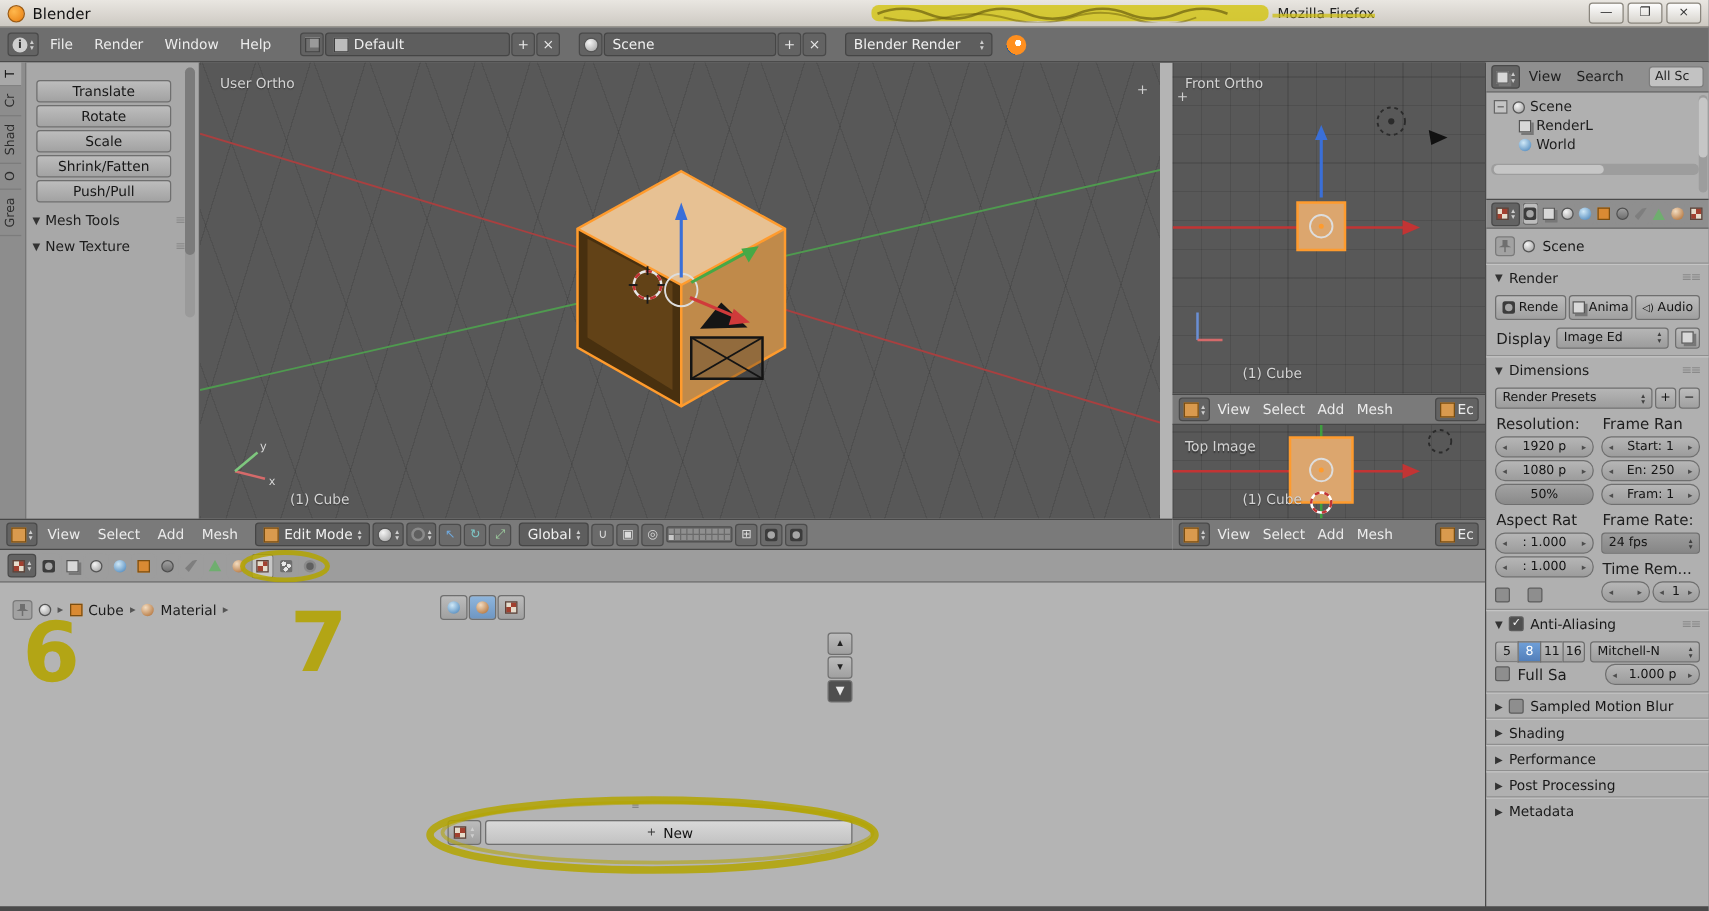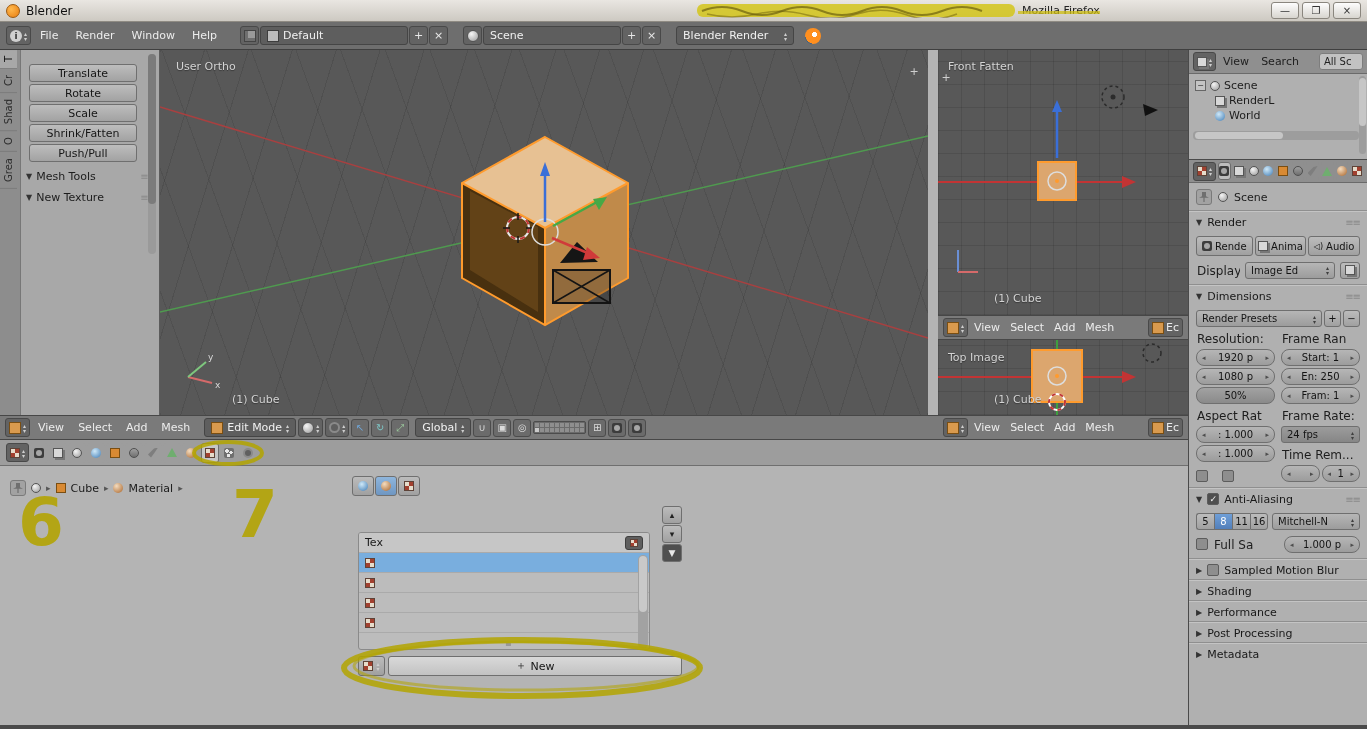--- a/index.html
+++ b/index.html
@@ -370,21 +370,21 @@
       <circle cx="119" cy="131" r="9" fill="none" stroke="#dddddd" stroke-width="1.5"></circle>
       <circle cx="119" cy="131" r="2" fill="#ff9b2d"></circle>
       <circle cx="175" cy="47" r="11" fill="none" stroke="#2b2b2b" stroke-width="1.5" stroke-dasharray="3 3"></circle>
       <circle cx="175" cy="47" r="2.5" fill="#2b2b2b"></circle>
       <polygon points="205,54 220,60 207,66" fill="#111111"></polygon>
       <g>
         <line x1="20" y1="222" x2="20" y2="200" stroke="#6a8fd5" stroke-width="2"></line>
         <line x1="20" y1="222" x2="40" y2="222" stroke="#d56a6a" stroke-width="2"></line>
       </g>
     </svg>
-    <span class="vp-label" style="left:10px; top:10px">Front Fatten</span>
+    <span class="vp-label" style="left:10px; top:10px">Front Ortho</span>
     <span class="vp-label" style="left:56px; top:242px">(1) Cube</span>
     <span class="plus" style="left:2px; top:22px">+</span>
   </div>
 
   <div id="vhead-front" class="abs vhead">
     <span class="edbtn">
       <span class="ico i-cube-tan"></span>
       <span class="updn"></span>
     </span>
     <span class="vmenu" style="padding:2px 4px">View</span>
@@ -641,21 +641,21 @@
             <span class="pbtn">5</span>
             <span class="pbtn sel">8</span>
             <span class="pbtn">11</span>
             <span class="pbtn">16</span>
           </span>
           <span class="df" style="flex:1">
             <span>Mitchell-N</span>
             <span class="updn" style="margin-left:auto"></span>
             </span>
         </div>
-        <div style="display:flex; align-items:center; gap:5px; margin-top:5px">
+        <div style="display:flex; align-items:center; gap:5px; ">
           <span class="cb"></span>
           <span class="collabel" style="flex:1">Full Sa</span>
           <span class="nf" style="width:76px">
               <span class="la">◂</span>
               <span>1.000 p</span>
               <span class="ra">▸</span>
             </span>
         </div>
       </div>
 
@@ -751,43 +751,20 @@
             <span class="ico10 i-world"></span>
           </span>
         <span class="pbtn" style="width:22px;height:20px; background:linear-gradient(#8fb6dd,#6e96c2)">
             <span class="ico10 i-mat"></span>
           </span>
         <span class="pbtn" style="width:22px;height:20px">
             <span class="ico10 i-check"></span>
           </span>
       </div>
 
-      <div id="texlist">
-        <div class="lrow hdr">
-          <span>Tex</span>
-          <span class="pbtn" style="margin-left:auto; width:18px; height:14px; background:#5f5f5f; border-color:#3f3f3f">
-            <span class="ico10 i-check" style="width:8px;height:8px"></span>
-            </span>
-        </div>
-        <div class="lrow sel">
-            <span class="ico10 i-check"></span>
-          </div>
-        <div class="lrow">
-            <span class="ico10 i-check"></span>
-          </div>
-        <div class="lrow">
-            <span class="ico10 i-check"></span>
-          </div>
-        <div class="lrow">
-            <span class="ico10 i-check"></span>
-          </div>
-        <div class="vsb">
-            <div class="thumb"></div>
-          </div>
-      </div>
       <span class="resize-grip">≡</span>
 
       <span class="sidebtn" style="left:662px; top:40px">▴</span>
       <span class="sidebtn" style="left:662px; top:59px">▾</span>
       <span class="sidebtn dark" style="left:662px; top:78px">▼</span>
 
       <div id="newrow">
         <span class="pbtn" style="width:27px; height:20px">
           <span class="ico10 i-check"></span>
           <span class="updn"></span>

